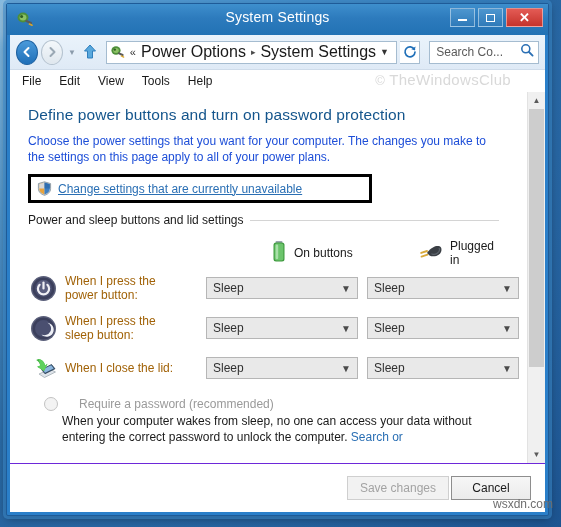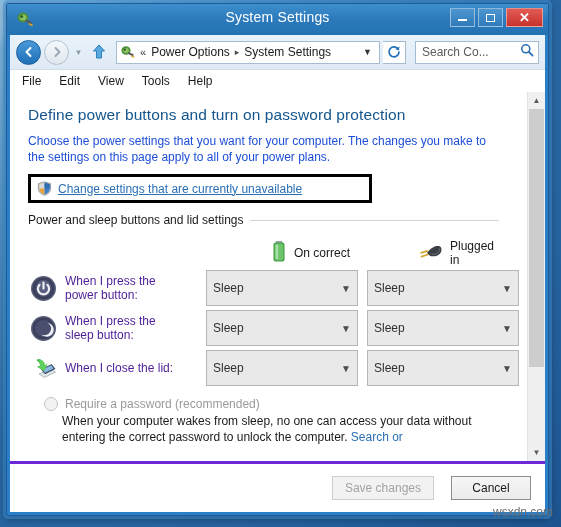--- a/index.html
+++ b/index.html
@@ -87,21 +87,21 @@
   }
   .upbtn{
     width:22px;height:25px;display:flex;align-items:center;justify-content:center;
   }
   .addressbar{
     flex:1;height:23px;background:#fff;border:1px solid #a5bcd0;
     display:flex;align-items:center;padding:0 3px;box-sizing:border-box;
     margin-left:3px;
   }
   .addr-icon{width:16px;height:16px;margin-right:4px;flex:0 0 16px;}
-  .crumb{font-size:12px;color:#1a1a1a;white-space:nowrap;}
+  .crumb{font-size:16px;color:#1a1a1a;white-space:nowrap;}
   .crumb-sep{
     font-size:9px;color:#4a4a4a;margin:0 5px;
   }
   .chev-dbl{font-size:11px;color:#333;margin-right:5px;}
   .addr-spacer{flex:1;}
   .addr-drop{
     width:17px;height:21px;display:flex;align-items:center;justify-content:center;
     font-size:9px;color:#333;
   }
   .refresh{
@@ -170,36 +170,36 @@
   }
   .ch-battery{position:absolute;left:243px;}
   .ch-plug{position:absolute;left:389px;align-items:flex-end;}
   .colheads{position:relative;}
 
   .setting-row{
     display:flex;align-items:center;height:40px;position:relative;
   }
   .row-icon{width:27px;height:27px;flex:0 0 27px;margin-left:2px;}
   .row-label{
-    font-size:12px;color:#4c1d95;line-height:14px;margin-left:8px;width:120px;
+    font-size:12px;color:#a16207;line-height:14px;margin-left:8px;width:120px;
   }
   .combo{
-    position:absolute;width:152px;height:36px;
+    position:absolute;width:152px;height:22px;
     background:#e9e9e9;border:1px solid #b6b6b6;
     display:flex;align-items:center;padding:0 6px;box-sizing:border-box;
     font-size:12px;color:#303030;
   }
   .combo .val{flex:1;}
   .combo .arr{font-size:10px;color:#4a4a4a;}
   .combo.c1{left:178px;}
   .combo.c2{left:339px;}
 
   .pwsection{margin-top:9px;}
   .radio-row{
-    display:flex;align-items:center;gap:7px;margin:9px 0 0 16px;
+    display:flex;align-items:center;gap:21px;margin:9px 0 0 16px;
   }
   .radio{
     width:12px;height:12px;border-radius:50%;
     border:1px solid #c2c2c2;background:#f3f3f3;flex:0 0 12px;
   }
   .radio-label{font-size:12px;color:#9a9a9a;}
   .pwtext{
     font-size:12px;color:#1a1a1a;line-height:16px;margin:2px 0 0 34px;
     max-width:452px;
   }
@@ -215,23 +215,23 @@
     font-size:8px;color:#5a5a5a;background:#f0f0f0;
   }
   .sb-track{flex:1;width:17px;background:#f0f0f0;position:relative;}
   .sb-thumb{
     position:absolute;left:1px;top:0;width:15px;height:258px;
     background:#cdcdcd;
   }
 
   
   .footer{
-    flex:0 0 44px;background:#fff;border-top:3px solid #6d28d9;
+    flex:0 0 44px;background:#fff;border-top:1px solid #6d28d9;
     display:flex;align-items:center;justify-content:flex-end;
-    padding:12px 14px;box-sizing:border-box;gap:17px;position:relative;
+    padding:12px 14px;box-sizing:border-box;gap:2px;position:relative;
   }
   .btn{
     height:24px;min-width:92px;padding:0 12px;
     border:1px solid #b0b0b0;background:linear-gradient(to bottom,#f6f6f6,#ebebeb);
     font-size:12px;color:#1a1a1a;display:flex;align-items:center;justify-content:center;
     box-sizing:border-box;font-family:"Liberation Sans",sans-serif;
   }
   .btn.disabled{color:#a3a3a3;border-color:#cfcfcf;background:#f2f2f2;}
   .btn.cancel{border-color:#8e8e8e;min-width:80px;}
   .footer-watermark{
@@ -322,20 +322,24 @@
         </span>
       </div>
     </div>
 
     <div class="menubar">
       <span class="menuitem">File</span>
       <span class="menuitem">Edit</span>
       <span class="menuitem">View</span>
       <span class="menuitem">Tools</span>
       <span class="menuitem">Help</span>
+      <span class="watermark">
+        <span class="c">©</span>
+        <span>TheWindowsClub</span>
+      </span>
     </div>
 
     <div class="content-wrap">
       <div class="content">
 
         <h1 class="h1">Define power buttons and turn on password protection</h1>
         <p class="intro">Choose the power settings that you want for your computer. The changes you make to the settings on this page apply to all of your power plans.</p>
 
         <div class="uaclink-box">
           <span class="shield">
@@ -358,21 +362,21 @@
         <div class="colheads">
           <span class="colhead ch-battery">
             <span>
               <svg width="16" height="24" viewBox="0 0 16 24">
                 <rect x="4.5" y="1" width="7" height="2" rx="1" fill="#9aa5ad"></rect>
                 <rect x="2.5" y="2.5" width="11" height="19" rx="2.5" fill="#3f9a3f"></rect>
                 <rect x="3.6" y="3.6" width="8.8" height="16.8" rx="2" fill="#6cc46c"></rect>
                 <rect x="4.6" y="4.6" width="2.6" height="14.6" rx="1.3" fill="#a9e0a9"></rect>
               </svg>
             </span>
-            <span>On correct</span>
+            <span>On buttons</span>
           </span>
           <span class="colhead ch-plug">
             <span>
               <svg width="26" height="20" viewBox="0 0 26 20">
                 <path d="M24 3.5 C25 5.5 24.5 8.5 22 10.5 C19.5 12.5 15 13 12.5 11.5 L10 9 C12 6 16 2.5 19.5 2 C21.5 1.8 23.2 2.2 24 3.5 Z" fill="#3a3f45"></path>
                 <path d="M22 4 C22.8 5.4 22.4 7.6 20.6 9 C18.8 10.4 16 10.7 14.4 9.8" fill="none" stroke="#5d646c" stroke-width="1.2"></path>
                 <rect x="3" y="8.3" width="8" height="1.9" rx=".9" fill="#d9a93a" transform="rotate(-18 3 8.3)"></rect>
                 <rect x="3.4" y="12" width="8" height="1.9" rx=".9" fill="#d9a93a" transform="rotate(-18 3.4 12)"></rect>
               </svg>
             </span>
@@ -464,13 +468,13 @@
       </div>
     </div>
 
     <div class="footer">
       <div class="btn disabled">Save changes</div>
       <div class="btn cancel">Cancel</div>
     </div>
   </div>
 </div>
 
-<div class="footer-watermark" style="position:absolute;right:8px;bottom:8px;">wsxdn.com</div>
+<div class="footer-watermark" style="position:absolute;right:8px;bottom:16px;">wsxdn.com</div>
 
 </body></html>

